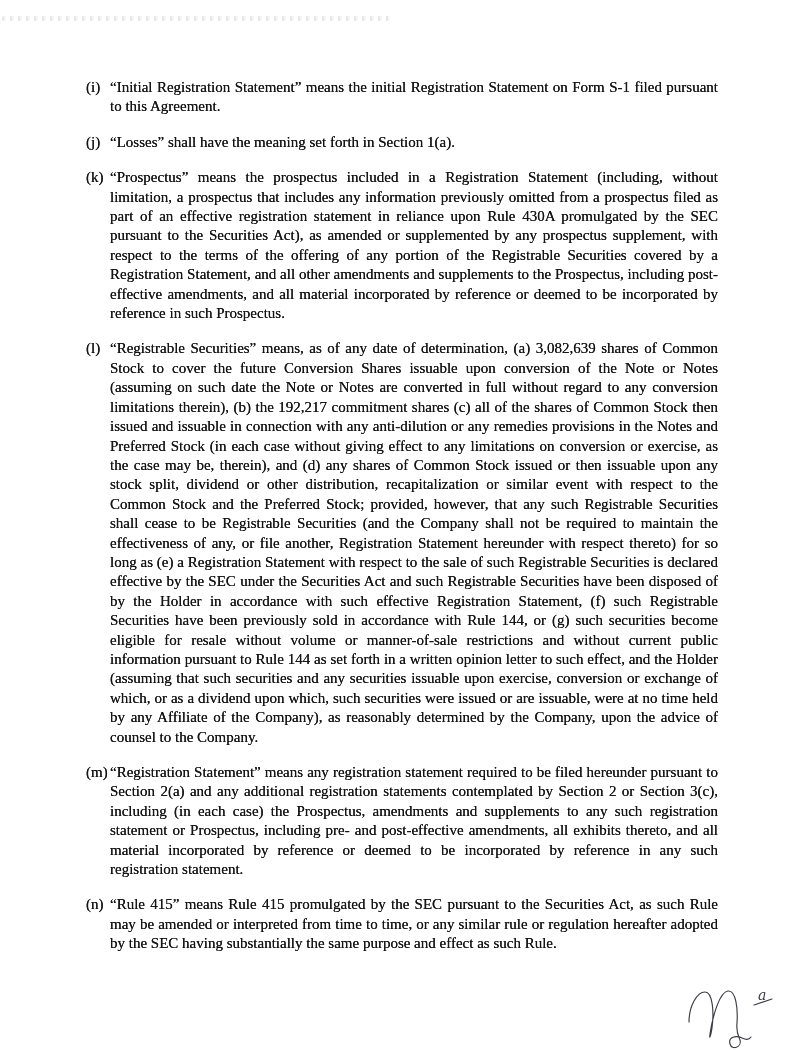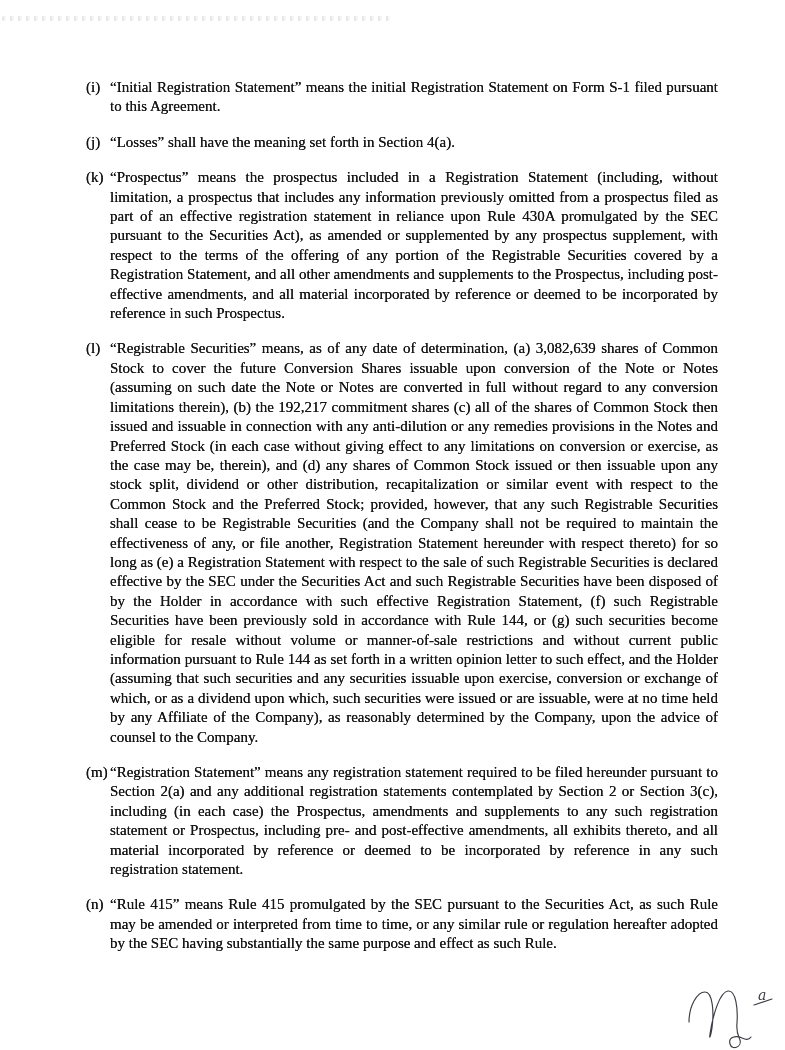--- a/index.html
+++ b/index.html
@@ -79,21 +79,21 @@
 
   <div class="doc">
 
     <div class="clause">
       <span class="clause-label">(i)</span>
       <span class="clause-text">“Initial Registration Statement” means the initial Registration Statement on Form S-1 filed pursuant to this Agreement.</span>
     </div>
 
     <div class="clause">
       <span class="clause-label">(j)</span>
-      <span class="clause-text">“Losses” shall have the meaning set forth in Section 4(a).</span>
+      <span class="clause-text">“Losses” shall have the meaning set forth in Section 1(a).</span>
     </div>
 
     <div class="clause">
       <span class="clause-label">(k)</span>
       <span class="clause-text">“Prospectus” means the prospectus included in a Registration Statement (including, without limitation, a prospectus that includes any information previously omitted from a prospectus filed as part of an effective registration statement in reliance upon Rule 430A promulgated by the SEC pursuant to the Securities Act), as amended or supplemented by any prospectus supplement, with respect to the terms of the offering of any portion of the Registrable Securities covered by a Registration Statement, and all other amendments and supplements to the Prospectus, including post-effective amendments, and all material incorporated by reference or deemed to be incorporated by reference in such Prospectus.</span>
     </div>
 
     <div class="clause">
       <span class="clause-label">(l)</span>
       <span class="clause-text">“Registrable Securities” means, as of any date of determination, (a) 3,082,639 shares of Common Stock to cover the future Conversion Shares issuable upon conversion of the Note or Notes (assuming on such date the Note or Notes are converted in full without regard to any conversion limitations therein), (b) the 192,217 commitment shares (c) all of the shares of Common Stock then issued and issuable in connection with any anti-dilution or any remedies provisions in the Notes and Preferred Stock (in each case without giving effect to any limitations on conversion or exercise, as the case may be, therein), and (d) any shares of Common Stock issued or then issuable upon any stock split, dividend or other distribution, recapitalization or similar event with respect to the Common Stock and the Preferred Stock; provided, however, that any such Registrable Securities shall cease to be Registrable Securities (and the Company shall not be required to maintain the effectiveness of any, or file another, Registration Statement hereunder with respect thereto) for so long as (e) a Registration Statement with respect to the sale of such Registrable Securities is declared effective by the SEC under the Securities Act and such Registrable Securities have been disposed of by the Holder in accordance with such effective Registration Statement, (f) such Registrable Securities have been previously sold in accordance with Rule 144, or (g) such securities become eligible for resale without volume or manner-of-sale restrictions and without current public information pursuant to Rule 144 as set forth in a written opinion letter to such effect, and the Holder (assuming that such securities and any securities issuable upon exercise, conversion or exchange of which, or as a dividend upon which, such securities were issued or are issuable, were at no time held by any Affiliate of the Company), as reasonably determined by the Company, upon the advice of counsel to the Company.</span>

